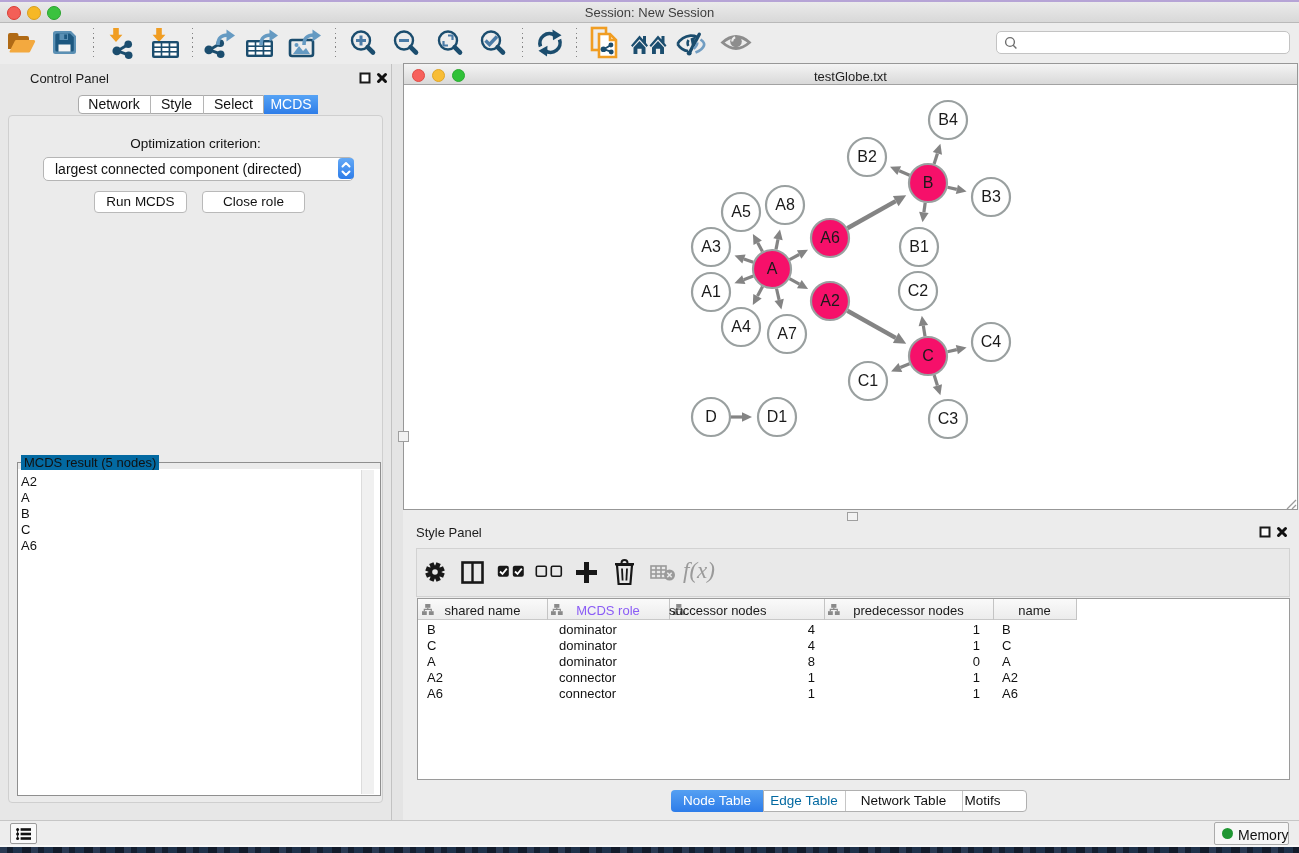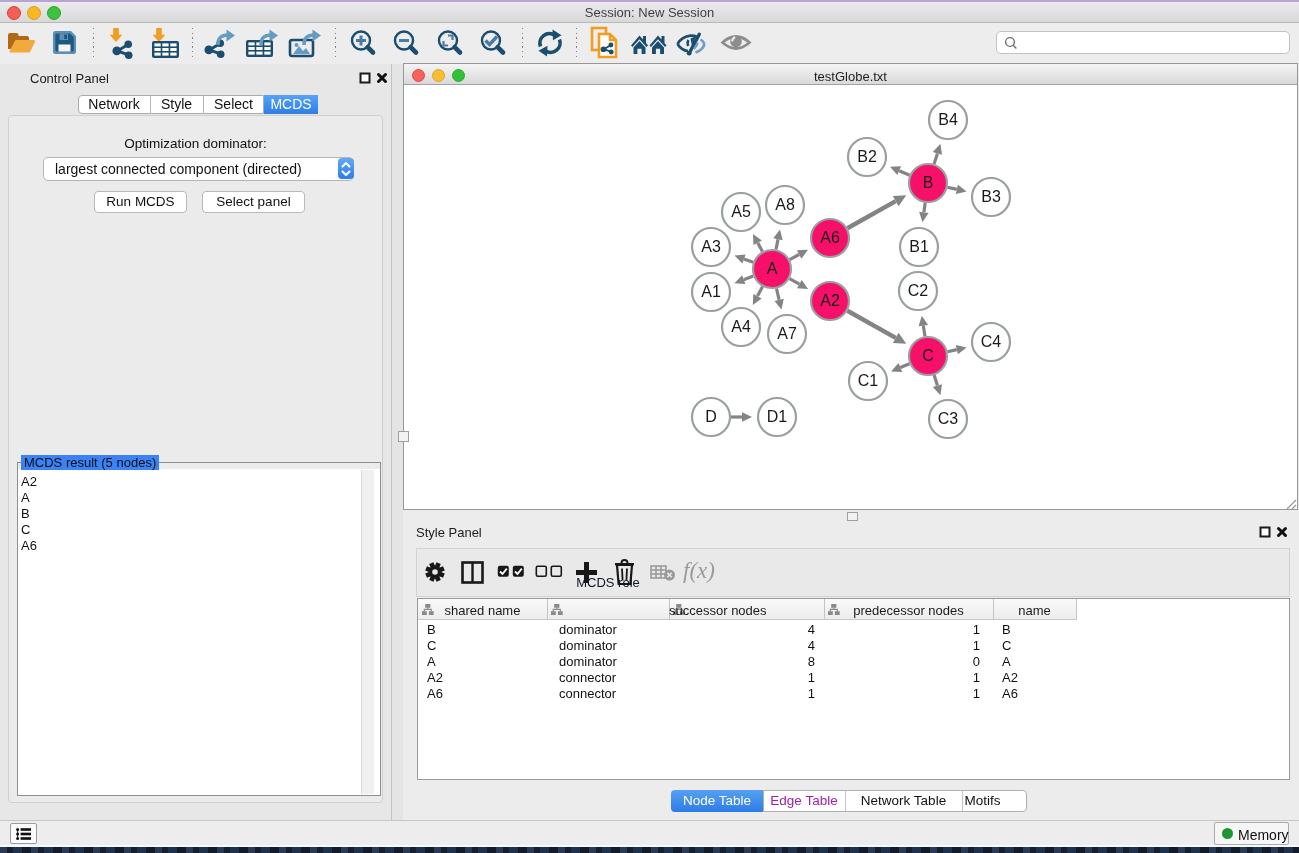--- a/index.html
+++ b/index.html
@@ -169,36 +169,36 @@
 
 <div class="abs" style="left:78px;top:95px;width:186px;height:19px;background:#fff;border:1px solid #ababab;border-radius:4px 0 0 4px;box-sizing:border-box;"></div>
 <div class="abs" style="left:150px;top:95px;width:1px;height:19px;background:#b5b5b5;"></div>
 <div class="abs" style="left:203px;top:95px;width:1px;height:19px;background:#b5b5b5;"></div>
 <div class="abs" style="left:78px;top:95px;width:72px;height:19px;text-align:center;font-size:14px;line-height:18px;color:#111;">Network</div>
 <div class="abs" style="left:150px;top:95px;width:53px;height:19px;text-align:center;font-size:14px;line-height:18px;color:#111;">Style</div>
 <div class="abs" style="left:203px;top:95px;width:61px;height:19px;text-align:center;font-size:14px;line-height:18px;color:#111;">Select</div>
 <div class="abs" style="left:264px;top:95px;width:54px;height:19px;background:linear-gradient(#56a3f5,#2e7de8);border-radius:0;text-align:center;font-size:14px;line-height:18px;color:#fff;">MCDS</div>
 
 <div class="abs" style="left:8px;top:115px;width:375px;height:688px;background:#ebebeb;border:1px solid #cfcfcf;border-radius:4px;box-sizing:border-box;"></div>
-<div class="abs" style="left:0px;top:136px;width:391px;text-align:center;font-size:13.5px;color:#111;">Optimization dominator:</div>
+<div class="abs" style="left:0px;top:136px;width:391px;text-align:center;font-size:13.5px;color:#111;">Optimization criterion:</div>
 
 <div class="abs" style="left:43px;top:157px;width:311px;height:24px;background:#fff;border:1px solid #b5b5b5;border-radius:5px;box-sizing:border-box;"></div>
 <div class="abs" style="left:55px;top:161px;font-size:14px;color:#111;">largest connected component (directed)</div>
 <div class="abs" style="left:338px;top:158px;width:16px;height:21px;background:linear-gradient(#64a9f6,#2d7ce9);border-radius:4px;box-sizing:border-box;"></div>
 <svg style="left:339px;top:160px;" width="14" height="18" viewBox="0 0 14 18">
     <path d="M3.5 6.5 L7 3 L10.5 6.5" fill="none" stroke="#fff" stroke-width="2" stroke-linecap="round" stroke-linejoin="round"></path>
     <path d="M3.5 11.5 L7 15 L10.5 11.5" fill="none" stroke="#fff" stroke-width="2" stroke-linecap="round" stroke-linejoin="round"></path>
   </svg>
 
 <div class="abs" style="left:94px;top:191px;width:93px;height:22px;background:#fff;border:1px solid #b9b9b9;border-radius:4px;box-sizing:border-box;text-align:center;font-size:13.5px;line-height:20px;color:#111;">Run MCDS</div>
-<div class="abs" style="left:202px;top:191px;width:103px;height:22px;background:#fff;border:1px solid #b9b9b9;border-radius:4px;box-sizing:border-box;text-align:center;font-size:13.5px;line-height:20px;color:#111;">Select panel</div>
+<div class="abs" style="left:202px;top:191px;width:103px;height:22px;background:#fff;border:1px solid #b9b9b9;border-radius:4px;box-sizing:border-box;text-align:center;font-size:13.5px;line-height:20px;color:#111;">Close role</div>
 
 <div class="abs" style="left:17px;top:462px;width:364px;height:334px;background:#ebebeb;border:1px solid #8f8f8f;box-sizing:border-box;"></div>
 <div class="abs" style="left:18px;top:469px;width:362px;height:326px;background:#fff;"></div>
-<div class="abs" style="left:21px;top:455px;font-size:13px;color:#111;background:#3b82f6;padding:0 3px;">MCDS result (5 nodes)</div>
+<div class="abs" style="left:21px;top:455px;font-size:13px;color:#111;background:#0369a1;padding:0 3px;">MCDS result (5 nodes)</div>
 <div class="abs" style="left:361px;top:470px;width:12px;height:324px;background:#f0f0f0;border-left:1px solid #dcdcdc;"></div>
 <div class="abs" style="left:21px;top:474px;font-size:13px;color:#111;line-height:16px;">A2<br>A<br>B<br>C<br>A6</div>
 
 <div class="abs" style="left:392px;top:64px;width:11px;height:756px;background:#e4e4e4;"></div>
 
 <div class="abs" style="left:403px;top:63px;width:895px;height:447px;background:#fff;border:1px solid #979797;box-sizing:border-box;"></div>
 <div class="abs" style="left:404px;top:64px;width:893px;height:21px;background:linear-gradient(#f4f4f4,#d9d9d9);border-bottom:1px solid #a2a2a2;box-sizing:border-box;"></div>
 <div class="tl" style="left:412px;top:69px;width:11px;height:11px;background:#f7615c;border:1px solid #df4b45;"></div>
 <div class="tl" style="left:432px;top:69px;width:11px;height:11px;background:#f8bd35;border:1px solid #dfa628;"></div>
 <div class="tl" style="left:452px;top:69px;width:11px;height:11px;background:#30c138;border:1px solid #2aab32;"></div>
@@ -366,21 +366,21 @@
 <div class="abs" style="left:418px;top:603px;width:129px;text-align:center;font-size:13px;color:#1a1a1a;">shared name</div>
 <div class="abs" style="left:547px;top:599px;width:1px;height:21px;background:#c4c4c4;"></div>
 <svg style="left:551px;top:604px;" width="12" height="11" viewBox="0 0 12 11">
     <g fill="#8a8a8a">
       <rect x="3.2" y="0" width="5.2" height="3.8"></rect>
       <rect x="0" y="7.2" width="4.8" height="3.8"></rect>
       <rect x="6.9" y="7.2" width="4.8" height="3.8"></rect>
       <path d="M5.8 3.8 V5.4 M2.3 7.2 V5.4 H9.3 V7.2" stroke="#8a8a8a" stroke-width="1.2" fill="none"></path>
     </g>
   </svg>
-<div class="abs" style="left:547px;top:575px;width:122px;text-align:center;font-size:13px;color:#0f172a;">MCDS role</div>
+<div class="abs" style="left:547px;top:603px;width:122px;text-align:center;font-size:13px;color:#8b5cf6;">MCDS role</div>
 <div class="abs" style="left:669px;top:599px;width:1px;height:21px;background:#c4c4c4;"></div>
 <svg style="left:673px;top:604px;" width="12" height="11" viewBox="0 0 12 11">
     <g fill="#8a8a8a">
       <rect x="3.2" y="0" width="5.2" height="3.8"></rect>
       <rect x="0" y="7.2" width="4.8" height="3.8"></rect>
       <rect x="6.9" y="7.2" width="4.8" height="3.8"></rect>
       <path d="M5.8 3.8 V5.4 M2.3 7.2 V5.4 H9.3 V7.2" stroke="#8a8a8a" stroke-width="1.2" fill="none"></path>
     </g>
   </svg>
 <div class="abs" style="left:669px;top:603px;width:155px;text-align:left;font-size:13px;color:#1a1a1a;">successor nodes</div>
@@ -420,21 +420,21 @@
 <div class="abs" style="left:427px;top:686px;font-size:13px;color:#111;">A6</div>
 <div class="abs" style="left:559px;top:686px;font-size:13px;color:#111;">connector</div>
 <div class="abs" style="left:700px;top:686px;width:115px;text-align:right;font-size:13px;color:#111;">1</div>
 <div class="abs" style="left:870px;top:686px;width:110px;text-align:right;font-size:13px;color:#111;">1</div>
 <div class="abs" style="left:1002px;top:686px;font-size:13px;color:#111;">A6</div>
 
 <div class="abs" style="left:763px;top:790px;width:264px;height:22px;background:#fff;border:1px solid #b0b0b0;border-radius:0 4px 4px 0;box-sizing:border-box;"></div>
 <div class="abs" style="left:845px;top:791px;width:1px;height:20px;background:#c6c6c6;"></div>
 <div class="abs" style="left:962px;top:791px;width:1px;height:20px;background:#c6c6c6;"></div>
 <div class="abs" style="left:671px;top:790px;width:92px;height:22px;background:linear-gradient(#55a0f2,#2d7ce9);border-radius:4px 0 0 4px;text-align:center;font-size:13.5px;line-height:21px;color:#fff;">Node Table</div>
-<div class="abs" style="left:763px;top:790px;width:82px;height:22px;text-align:center;font-size:13.5px;line-height:21px;color:#a21caf;">Edge Table</div>
+<div class="abs" style="left:763px;top:790px;width:82px;height:22px;text-align:center;font-size:13.5px;line-height:21px;color:#0369a1;">Edge Table</div>
 <div class="abs" style="left:845px;top:790px;width:117px;height:22px;text-align:center;font-size:13.5px;line-height:21px;color:#111;">Network Table</div>
 <div class="abs" style="left:962px;top:790px;width:41px;height:22px;text-align:center;font-size:13.5px;line-height:21px;color:#111;">Motifs</div>
 
 <div class="abs" style="left:0;top:820px;width:1299px;height:25px;background:#ededed;border-top:1px solid #c6c6c6;box-sizing:border-box;"></div>
 <div class="abs" style="left:0;top:845px;width:1299px;height:2px;background:#f8f8f8;"></div>
 <div class="abs" style="left:10px;top:823px;width:27px;height:21px;background:#fafafa;border:1px solid #9c9c9c;border-radius:2px;box-sizing:border-box;"></div>
 <svg style="left:16px;top:827px;" width="16" height="14" viewBox="0 0 16 14">
     <g fill="#111">
       <circle cx="1.6" cy="2.5" r="1.5"></circle>
       <circle cx="1.6" cy="7" r="1.5"></circle>

